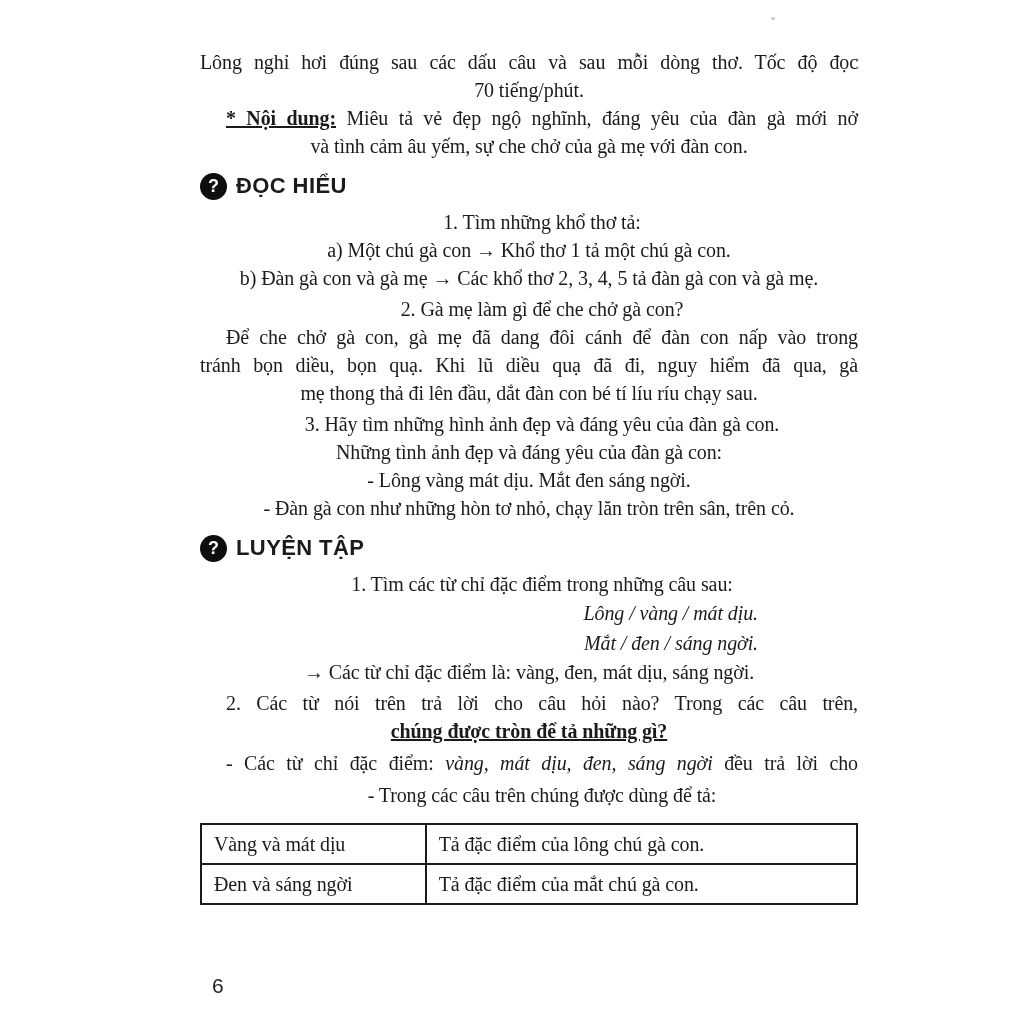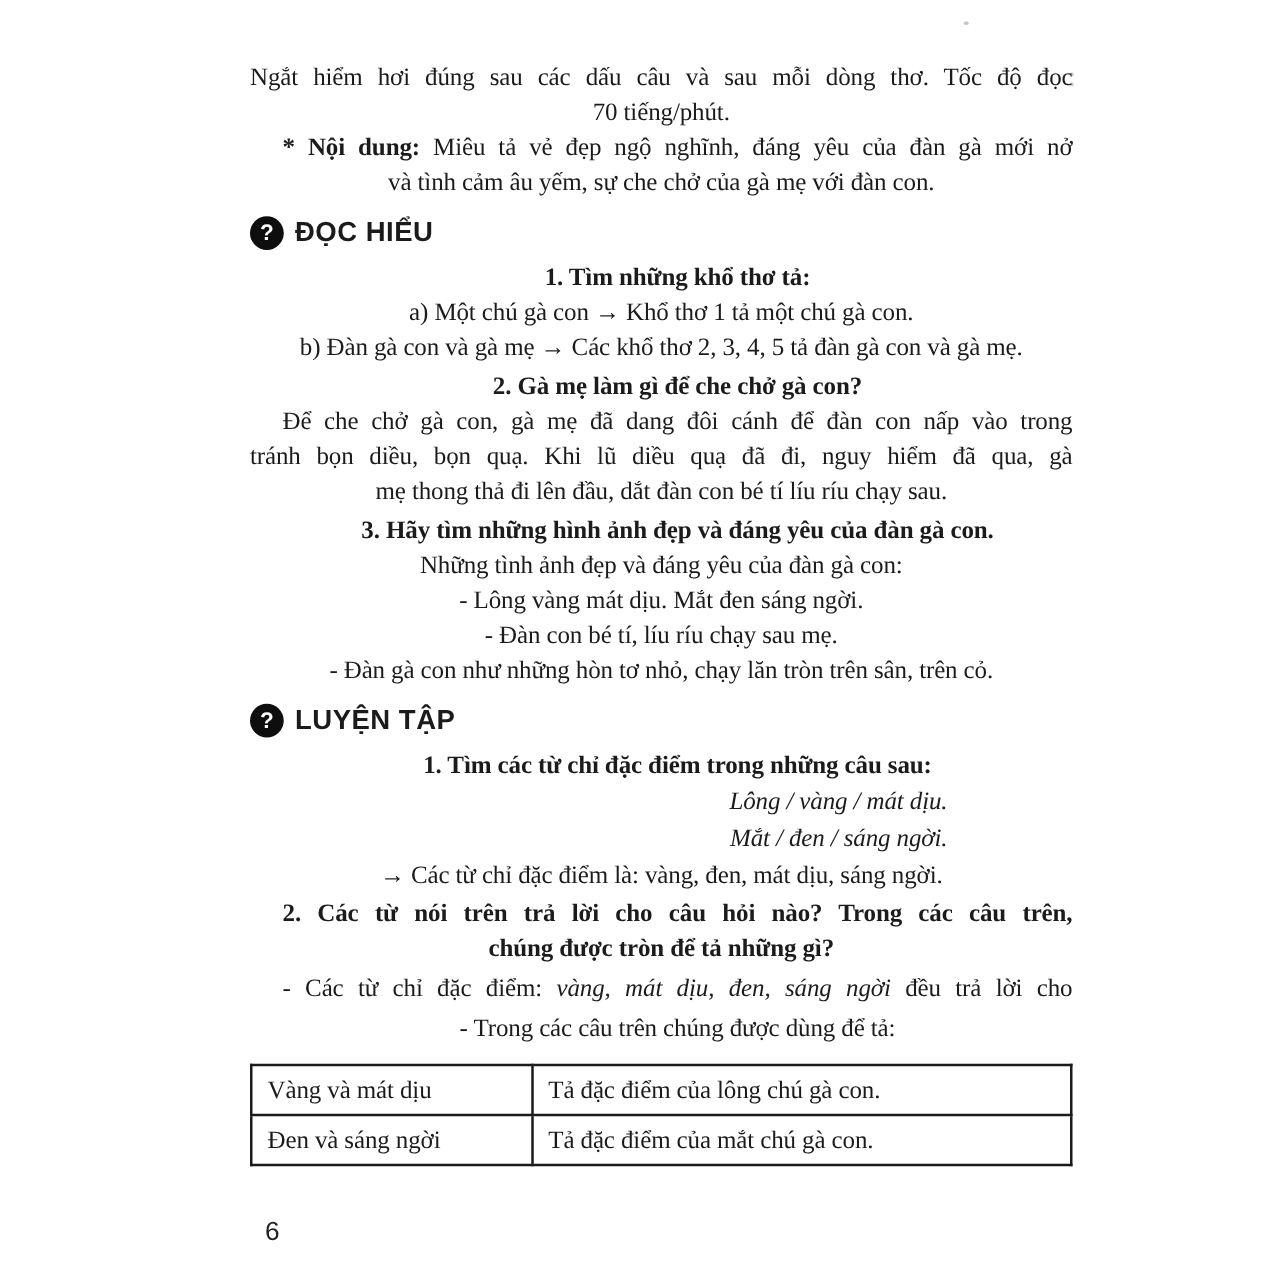--- a/index.html
+++ b/index.html
@@ -7,23 +7,23 @@
   .sheet {
     position:relative; width:1024px; height:1024px; background:#ffffff;
     color:#1b1b1b; font-family:"Liberation Serif","DejaVu Serif",serif;
     overflow:hidden;
   }
   .content { position:absolute; left:200px; top:48px; width:658px; font-size:20px; }
   .line { line-height:28px; min-height:28px; letter-spacing:-0.1px;text-align:center; }
   .jl { text-align:justify; text-align-last:justify; }
   .indent { text-indent:26px; }
   .nw { white-space:nowrap; }
-  .b { font-weight:bold; }
+  .b { font-weight:bold;text-decoration:underline; }
   .it { font-style:italic; }
-  .qh { font-weight:bold; margin-top:3px; }
+  .qh { font-weight:normal; margin-top:3px; }
   .mt4 { margin-top:4px; }
   .sec-hdr { display:flex; align-items:center; gap:9px; margin-top:10px; margin-bottom:6px; height:32px; }
   .qicon {
     width:27px; height:27px; border-radius:50%; background:#0e0e0e; color:#ffffff;
     font-family:"Liberation Sans","DejaVu Sans",sans-serif; font-weight:bold; font-size:18px;
     display:flex; align-items:center; justify-content:center; flex:0 0 auto;
   }
   .sec-title {
     font-family:"Liberation Sans","DejaVu Sans",sans-serif; font-weight:bold;
     font-size:22px; letter-spacing:0.4px;
@@ -45,21 +45,21 @@
 </head>
 <body>
 
 <main class="sheet">
   <span class="artifact a-dot1"></span>
   <span class="artifact a-dot2"></span>
   <span class="artifact a-dot3"></span>
 
   <section class="content">
 
-    <p class="line jl">Ngắt hiểm hơi đúng sau các dấu câu và sau mỗi dòng thơ. Tốc độ đọc</p>
+    <p class="line jl">Lông nghỉ hơi đúng sau các dấu câu và sau mỗi dòng thơ. Tốc độ đọc</p>
     <p class="line">70 tiếng/phút.</p>
 
     <p class="line jl indent"><span class="b">* Nội dung:</span><span> Miêu tả vẻ đẹp ngộ nghĩnh, đáng yêu của đàn gà mới nở</span></p>
     <p class="line">và tình cảm âu yếm, sự che chở của gà mẹ với đàn con.</p>
 
     <div class="sec-hdr">
       <span class="qicon">?</span>
       <span class="sec-title">ĐỌC HIỂU</span>
     </div>
 
@@ -68,21 +68,20 @@
     <p class="line nw">b) Đàn gà con và gà mẹ → Các khổ thơ 2, 3, 4, 5 tả đàn gà con và gà mẹ.</p>
 
     <p class="line qh indent nw">2. Gà mẹ làm gì để che chở gà con?</p>
     <p class="line jl indent">Để che chở gà con, gà mẹ đã dang đôi cánh để đàn con nấp vào trong</p>
     <p class="line jl">tránh bọn diều, bọn quạ. Khi lũ diều quạ đã đi, nguy hiểm đã qua, gà</p>
     <p class="line">mẹ thong thả đi lên đầu, dắt đàn con bé tí líu ríu chạy sau.</p>
 
     <p class="line qh indent nw">3. Hãy tìm những hình ảnh đẹp và đáng yêu của đàn gà con.</p>
     <p class="line nw">Những tình ảnh đẹp và đáng yêu của đàn gà con:</p>
     <p class="line nw">- Lông vàng mát dịu. Mắt đen sáng ngời.</p>
-    <p class="line nw">- Đàn con bé tí, líu ríu chạy sau mẹ.</p>
     <p class="line nw">- Đàn gà con như những hòn tơ nhỏ, chạy lăn tròn trên sân, trên cỏ.</p>
 
     <div class="sec-hdr">
       <span class="qicon">?</span>
       <span class="sec-title">LUYỆN TẬP</span>
     </div>
 
     <p class="line qh indent nw">1. Tìm các từ chỉ đặc điểm trong những câu sau:</p>
     <p class="line center-ex">Lông / vàng / mát dịu.</p>
     <p class="line center-ex">Mắt / đen / sáng ngời.</p>

